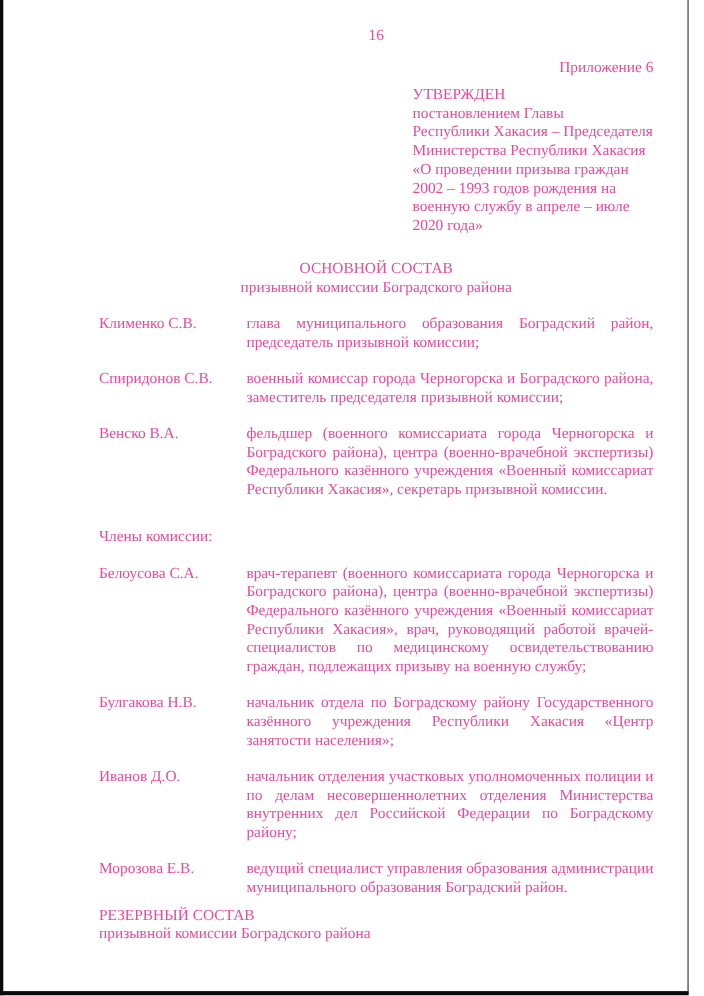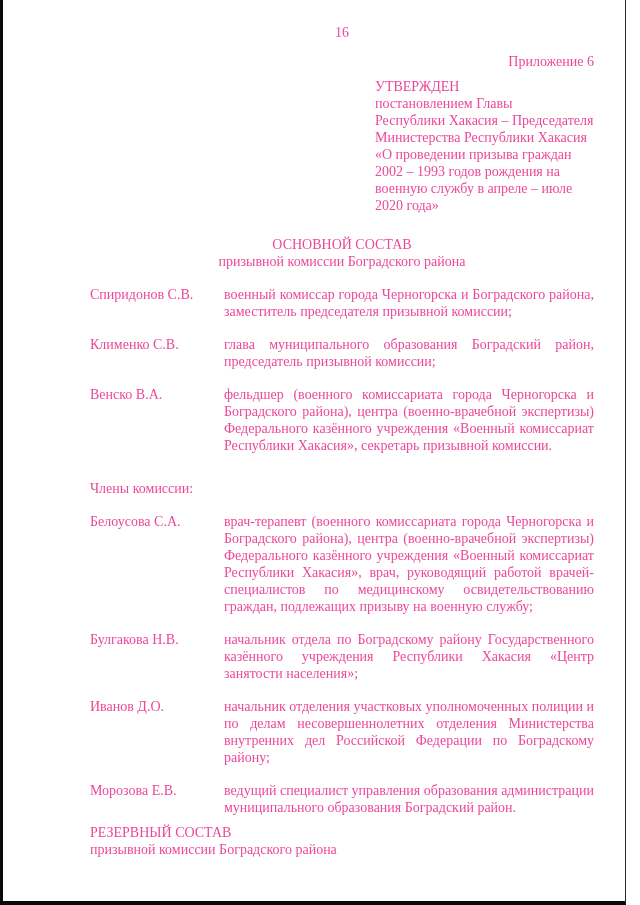--- a/index.html
+++ b/index.html
@@ -82,27 +82,27 @@
       <div>военную службу в апреле – июле</div>
       <div>2020 года»</div>
     </div>
 
     <div class="heading-block">
       <div>ОСНОВНОЙ СОСТАВ</div>
       <div>призывной комиссии Боградского района</div>
     </div>
 
     <div class="roster-row">
-      <div class="member-name">Спиридонов С.В.</div>
-      <div class="member-role">военный комиссар города Черногорска и Боградского района, заместитель председателя призывной комиссии;</div>
+      <div class="member-name">Клименко С.В.</div>
+      <div class="member-role">глава муниципального образования Боградский район, председатель призывной комиссии;</div>
     </div>
 
     <div class="roster-row">
-      <div class="member-name">Клименко С.В.</div>
-      <div class="member-role">глава муниципального образования Боградский район, председатель призывной комиссии;</div>
+      <div class="member-name">Спиридонов С.В.</div>
+      <div class="member-role">военный комиссар города Черногорска и Боградского района, заместитель председателя призывной комиссии;</div>
     </div>
 
     <div class="roster-row">
       <div class="member-name">Венско В.А.</div>
       <div class="member-role">фельдшер (военного комиссариата города Черногорска и Боградского района), центра (военно-врачебной экспертизы) Федерального казённого учреждения «Военный комиссариат Республики Хакасия», секретарь призывной комиссии.</div>
     </div>
 
     <div class="roster-row members-label-row">
       <div class="members-label" style="grid-column: 1 / span 2;">Члены комиссии:</div>
     </div>

